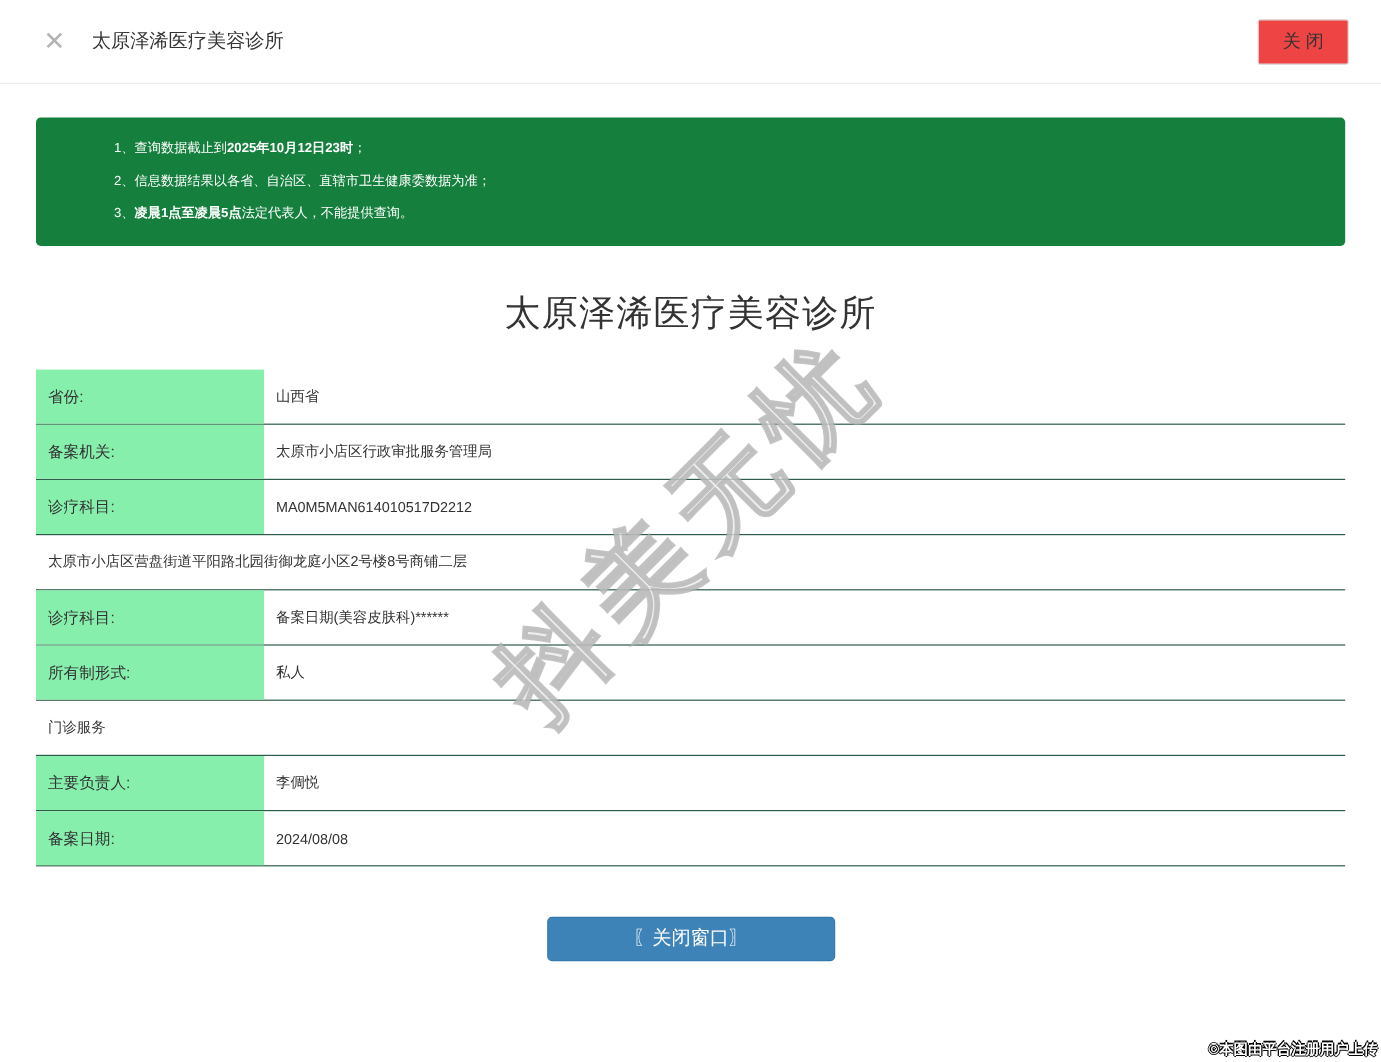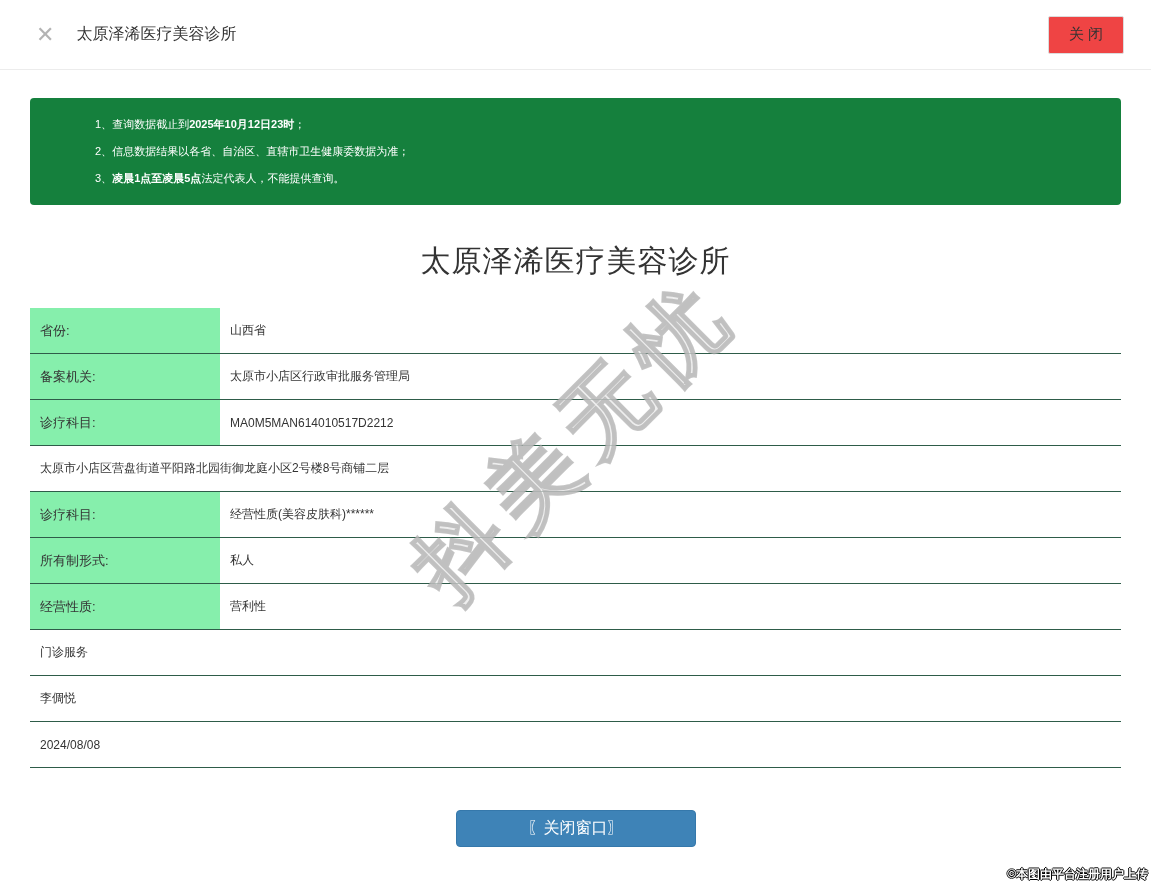--- a/index.html
+++ b/index.html
@@ -163,37 +163,35 @@
   </div>
   <div class="info-row">
     <div class="row-label">诊疗科目:</div>
     <div class="row-value">MA0M5MAN614010517D2212</div>
   </div>
   <div class="info-row">
     <div class="row-value">太原市小店区营盘街道平阳路北园街御龙庭小区2号楼8号商铺二层</div>
   </div>
   <div class="info-row">
     <div class="row-label">诊疗科目:</div>
-    <div class="row-value">经营性质(美容皮肤科)******</div>
+    <div class="row-value">备案日期(美容皮肤科)******</div>
   </div>
   <div class="info-row">
     <div class="row-label">所有制形式:</div>
     <div class="row-value">私人</div>
   </div>
   <div class="info-row">
-    <div class="row-label">经营性质:</div>
-    <div class="row-value">营利性</div>
-  </div>
-  <div class="info-row">
     <div class="row-value">门诊服务</div>
   </div>
   <div class="info-row">
+    <div class="row-label">主要负责人:</div>
     <div class="row-value">李倜悦</div>
   </div>
   <div class="info-row">
+    <div class="row-label">备案日期:</div>
     <div class="row-value">2024/08/08</div>
   </div>
 </div>
 
 <div class="watermark">抖美无忧</div>
 
 <button class="bottom-btn">〖关闭窗口〗</button>
 
 <div class="copyright">©本图由平台注册用户上传</div>
 

